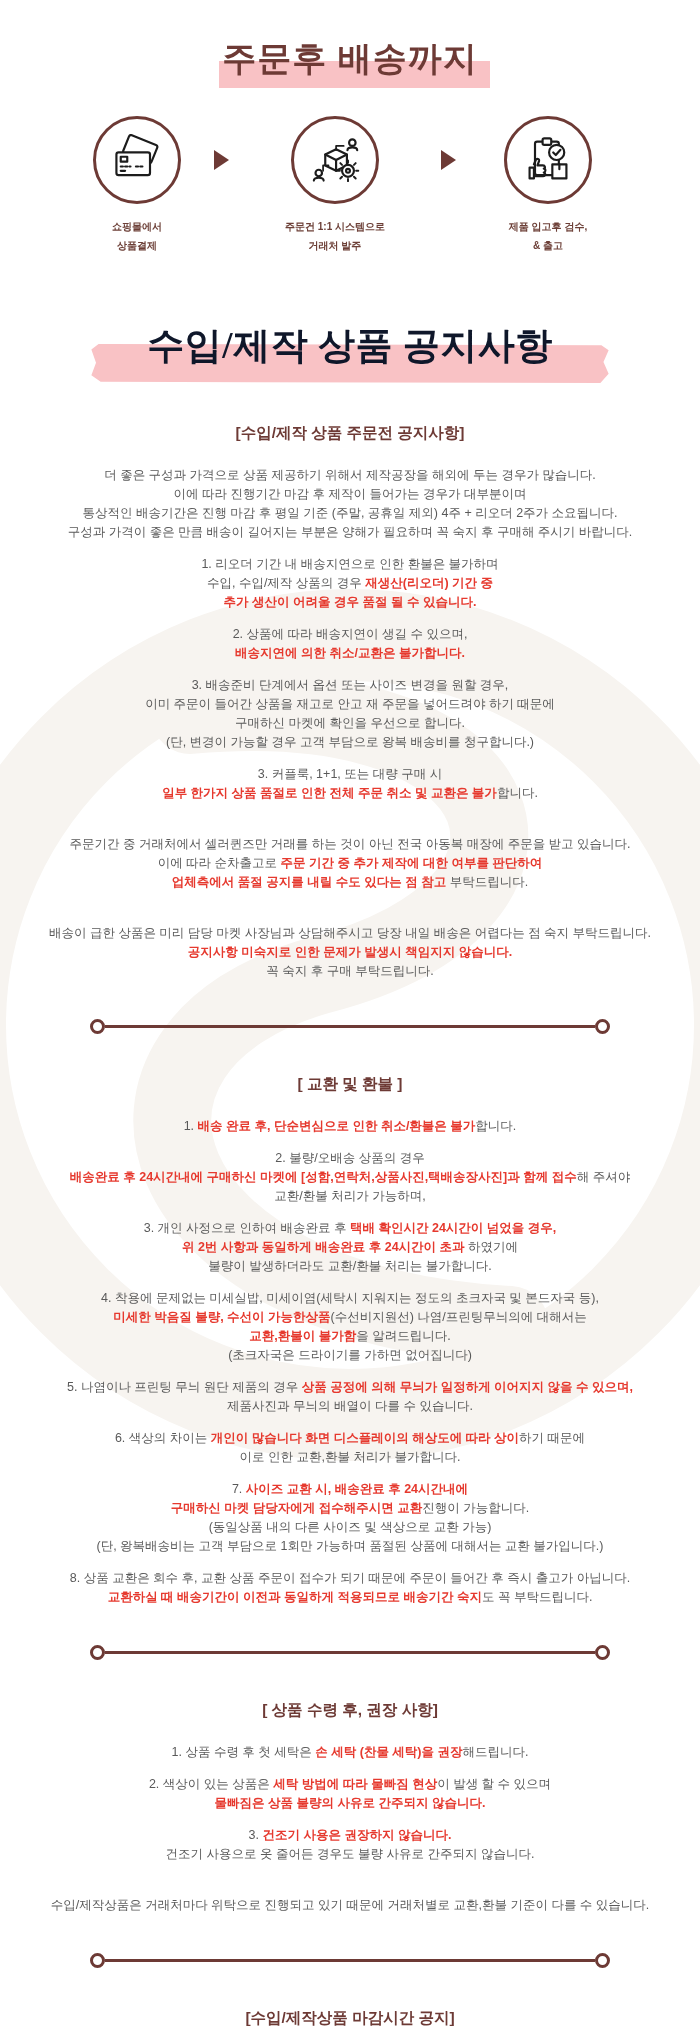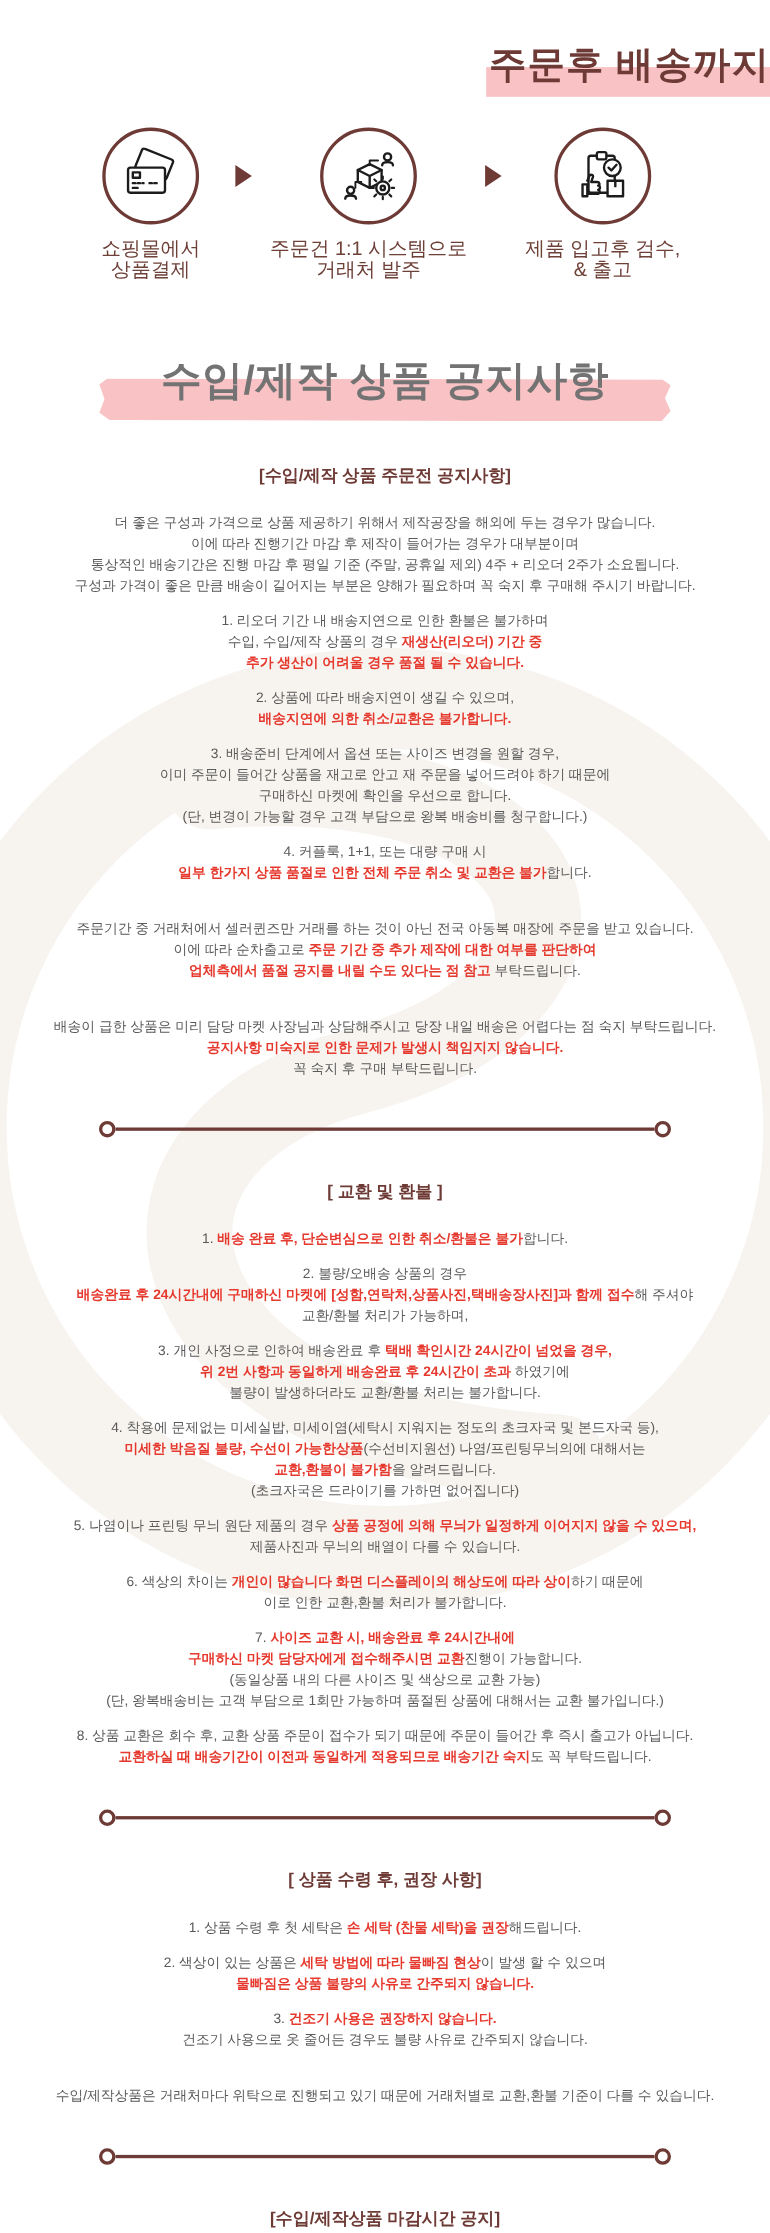--- a/index.html
+++ b/index.html
@@ -5,50 +5,50 @@
   html,body{margin:0;padding:0;background:#ffffff;}
   body{
     width:700px;height:2030px;overflow:hidden;position:relative;
     font-family:"Liberation Sans","DejaVu Sans",sans-serif;
     -webkit-font-smoothing:antialiased;
   }
   .watermark{position:absolute;top:545px;left:50%;transform:translateX(-50%);z-index:0;pointer-events:none;}
   .content{position:relative;z-index:1;padding-top:36px;}
 
   
-  .title1-wrap{text-align:right;margin-bottom:34px;}
+  .title1-wrap{text-align:center;margin-bottom:34px;}
   .hl1{
     position:relative;z-index:0;display:inline-block;
     font-size:34px;font-weight:800;letter-spacing:1px;color:#6d3a35;
   }
   .hl1::after{
     content:"";position:absolute;z-index:-1;left:-3px;right:-12px;top:54%;height:58%;
     background:#f9c2c5;
   }
   .steps{display:flex;justify-content:center;align-items:flex-start;margin:0 auto 66px auto;}
   .step{display:flex;flex-direction:column;align-items:center;}
   .step.w1{width:150px;}
   .step.w2{width:208px;align-items:center;}
   .step.w3{width:180px;}
   .circle{
     width:82px;height:82px;border:3.5px solid #6d3a35;border-radius:50%;
     display:flex;align-items:center;justify-content:center;background:#fff;
   }
   .circle svg{width:52px;height:52px;}
-  .step-label{margin-top:13px;text-align:center;color:#6d4038;font-weight:normal;font-size:18px;line-height:19px;}
+  .step-label{margin-top:13px;text-align:center;color:#6d4038;font-weight:bold;font-size:10px;line-height:19px;}
   .arrow{
     width:0;height:0;margin:34px 2px 0 2px;
     border-left:15px solid #6d3a35;border-top:10px solid transparent;border-bottom:10px solid transparent;
   }
 
   
   .title2-wrap{text-align:center;margin-bottom:52px;}
   .hl2{
     position:relative;z-index:0;display:inline-block;
-    font-size:37px;font-weight:800;letter-spacing:0.5px;color:#737373;padding:0 8px;
+    font-size:37px;font-weight:800;letter-spacing:0.5px;color:#0f172a;padding:0 8px;font-family:Liberation Serif, serif;
   }
   .hl2::after{
     content:"";position:absolute;z-index:-1;left:-48px;right:-48px;top:46%;height:78%;
     background:#f9c2c5;
     clip-path:polygon(1.4% 0%,98.6% 3%,100% 16%,99% 46%,100% 76%,98.4% 100%,1.8% 97%,0% 80%,0.9% 48%,0% 14%);
   }
 
   
   .sections{text-align:center;color:#595959;font-size:12.5px;line-height:19px;}
   .sec-heading{color:#6d3a35;font-weight:bold;font-size:15.5px;margin:0 0 24px 0;}
@@ -158,21 +158,21 @@
           <div class="line"><span class="seg">2. 상품에 따라 배송지연이 생길 수 있으며,</span></div>
           <div class="line"><span class="seg-red">배송지연에 의한 취소/교환은 불가합니다.</span></div>
         </div>
         <div class="block">
           <div class="line"><span class="seg">3. 배송준비 단계에서 옵션 또는 사이즈 변경을 원할 경우,</span></div>
           <div class="line"><span class="seg">이미 주문이 들어간 상품을 재고로 안고 재 주문을 넣어드려야 하기 때문에</span></div>
           <div class="line"><span class="seg">구매하신 마켓에 확인을 우선으로 합니다.</span></div>
           <div class="line"><span class="seg">(단, 변경이 가능할 경우 고객 부담으로 왕복 배송비를 청구합니다.)</span></div>
         </div>
         <div class="block">
-          <div class="line"><span class="seg">4. 커플룩, 1+1, 또는 대량 구매 시</span></div>
+          <div class="line"><span class="seg">3. 커플룩, 1+1, 또는 대량 구매 시</span></div>
           <div class="line"><span class="seg-red">일부 한가지 상품 품절로 인한 전체 주문 취소 및 교환은 불가</span><span class="seg">합니다.</span></div>
         </div>
         <div class="block lg">
           <div class="line"><span class="seg">주문기간 중 거래처에서 셀러퀸즈만 거래를 하는 것이 아닌 전국 아동복 매장에 주문을 받고 있습니다.</span></div>
           <div class="line"><span class="seg">이에 따라 순차출고로 </span><span class="seg-red">주문 기간 중 추가 제작에 대한 여부를 판단하여</span></div>
           <div class="line"><span class="seg-red">업체측에서 품절 공지를 내릴 수도 있다는 점 참고</span><span class="seg"> 부탁드립니다.</span></div>
         </div>
         <div class="block lg">
           <div class="line"><span class="seg">배송이 급한 상품은 미리 담당 마켓 사장님과 상담해주시고 당장 내일 배송은 어렵다는 점 숙지 부탁드립니다.</span></div>
           <div class="line"><span class="seg-red">공지사항 미숙지로 인한 문제가 발생시 책임지지 않습니다.</span></div>

